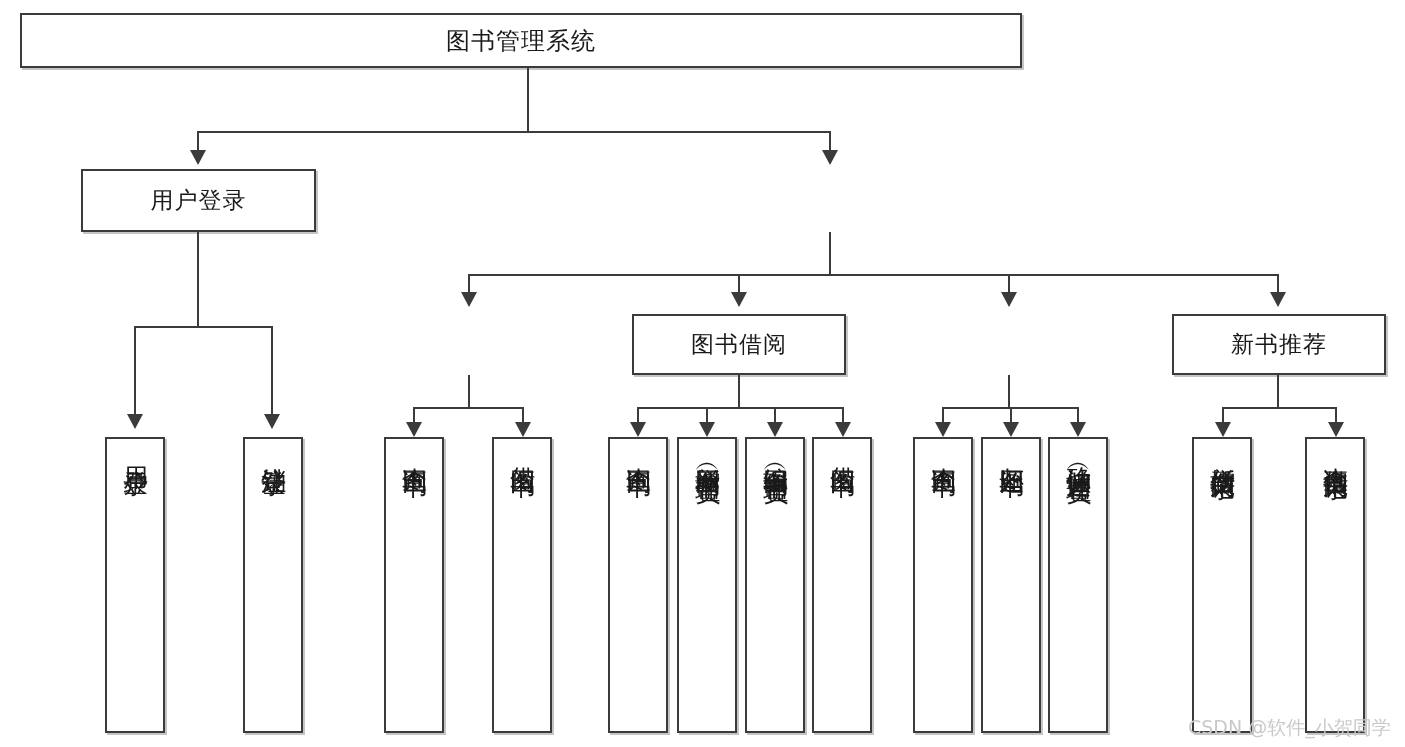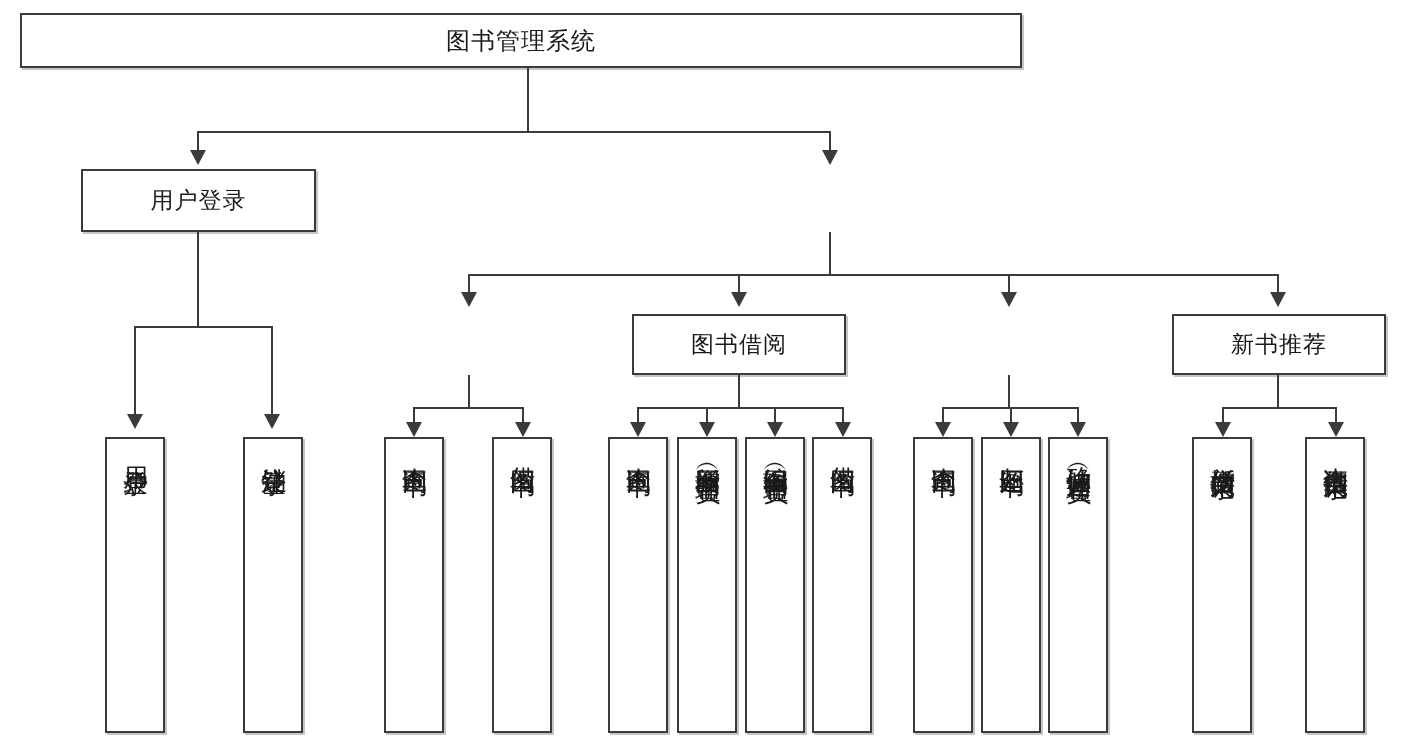--- a/index.html
+++ b/index.html
@@ -202,14 +202,15 @@
     <span class="label">确认归还（管理员）</span>
   </div>
 
   <div class="node vert" style="left:1192px; top:437px; width:60px; height:296px;">
     <span class="label">新增借阅记录</span>
   </div>
   <div class="node vert" style="left:1305px; top:437px; width:60px; height:296px;">
     <span class="label">查询借阅记录</span>
   </div>
 
+  <div id="watermark" style="left:1188px; top:715px;">CSDN @软件_小贺同学</div>
 
 </div>
 
 </body></html>

